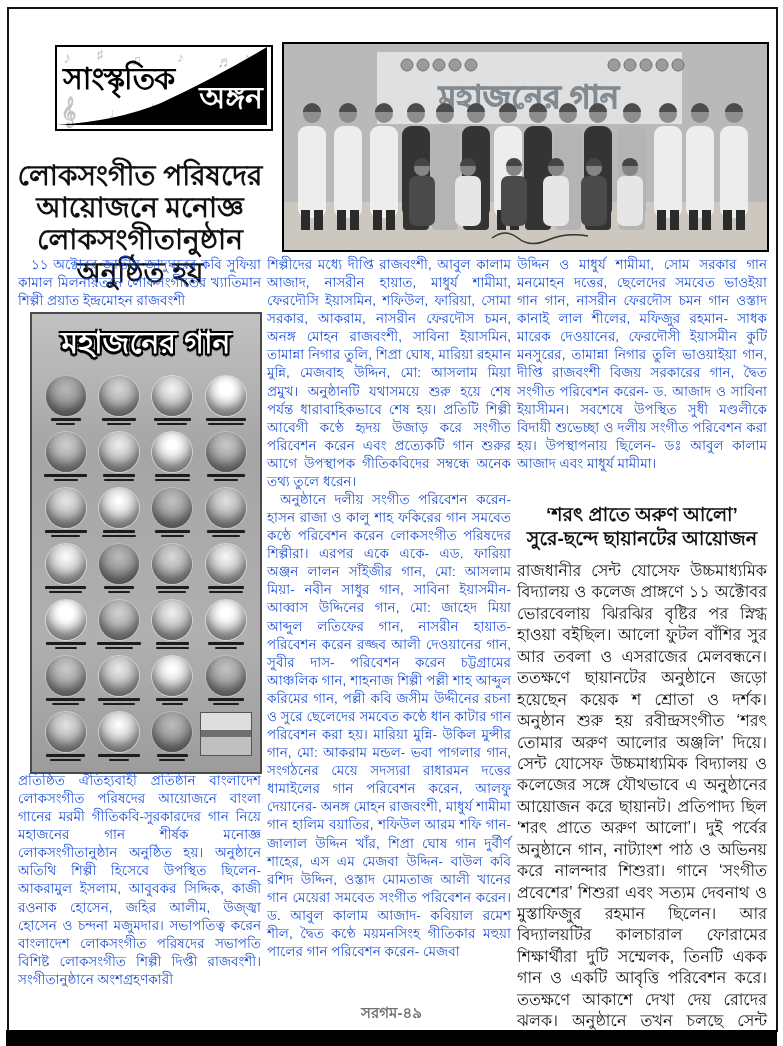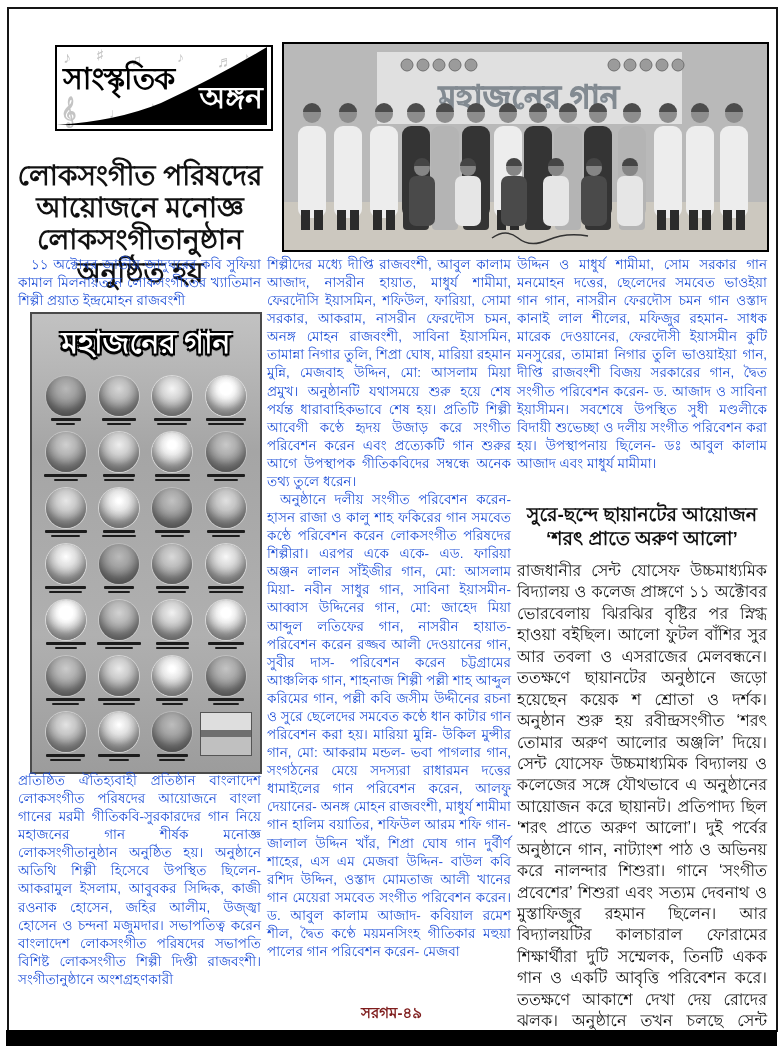--- a/index.html
+++ b/index.html
@@ -50,21 +50,21 @@
   .pcell{display:flex;flex-direction:column;align-items:center;height:53px;}
   .pface{width:40px;height:40px;border-radius:50%;
          background:radial-gradient(circle at 50% 32%,#ececec 0%,#cfcfcf 28%,#9d9d9d 62%,#7d7d7d 100%);
          box-shadow:inset 0 -7px 9px rgba(0,0,0,.3),0 0 0 1px rgba(255,255,255,.5);}
   .pcap{margin-top:2px;display:flex;flex-direction:column;gap:2px;align-items:center;width:48px;}
   .pcap i{display:block;height:2.5px;background:#1c1c1c;border-radius:1px;}
   .pboat{width:50px;height:42px;border:1px solid #555;
          background:linear-gradient(180deg,#dedede 0 40%,#6f6f6f 40% 58%,#c0c0c0 58%);}
 
   .footer{position:absolute;left:0;top:1001px;width:783px;text-align:center;
-          font-size:15px;font-weight:bold;color:#7f1d1d;}
+          font-size:15px;font-weight:bold;color:#737373;}
 </style>
 </head>
 <body>
 
 <div class="page">
   <div class="frame"></div>
 
   <div class="masthead">
     <span class="note" style="left:6px;top:2px;font-size:16px;">♪</span>
     <span class="note" style="left:40px;top:0px;font-size:13px;">♯</span>
@@ -388,20 +388,20 @@
   <div class="para col1-cont">প্রতিষ্ঠিত ঐতিহ্যবাহী প্রতিষ্ঠান বাংলাদেশ লোকসংগীত পরিষদের আয়োজনে বাংলা গানের মরমী গীতিকবি-সুরকারদের গান নিয়ে মহাজনের গান শীর্ষক মনোজ্ঞ লোকসংগীতানুষ্ঠান অনুষ্ঠিত হয়। অনুষ্ঠানে অতিথি শিল্পী হিসেবে উপস্থিত ছিলেন- আকরামুল ইসলাম, আবুবকর সিদ্দিক, কাজী রওনাক হোসেন, জহির আলীম, উজ্জ্বা হোসেন ও চন্দনা মজুমদার। সভাপতিত্ব করেন বাংলাদেশ লোকসংগীত পরিষদের সভাপতি বিশিষ্ট লোকসংগীত শিল্পী দিপ্তী রাজবংশী। সংগীতানুষ্ঠানে অংশগ্রহণকারী</div>
 
   <div class="para col2">
     <div>শিল্পীদের মধ্যে দীপ্তি রাজবংশী, আবুল কালাম আজাদ, নাসরীন হায়াত, মাধুর্য শামীমা, ফেরদৌসি ইয়াসমিন, শফিউল, ফারিয়া, সোমা সরকার, আকরাম, নাসরীন ফেরদৌস চমন, অনঙ্গ মোহন রাজবংশী, সাবিনা ইয়াসমিন, তামান্না নিগার তুলি, শিপ্রা ঘোষ, মারিয়া রহমান মুন্নি, মেজবাহ উদ্দিন, মো: আসলাম মিয়া প্রমুখ। অনুষ্ঠানটি যথাসময়ে শুরু হয়ে শেষ পর্যন্ত ধারাবাহিকভাবে শেষ হয়। প্রতিটি শিল্পী আবেগী কণ্ঠে হৃদয় উজাড় করে সংগীত পরিবেশন করেন এবং প্রত্যেকটি গান শুরুর আগে উপস্থাপক গীতিকবিদের সম্বন্ধে অনেক তথ্য তুলে ধরেন।</div>
     <div class="para2">অনুষ্ঠানে দলীয় সংগীত পরিবেশন করেন- হাসন রাজা ও কালু শাহ ফকিরের গান সমবেত কণ্ঠে পরিবেশন করেন লোকসংগীত পরিষদের শিল্পীরা। এরপর একে একে- এড. ফারিয়া অঞ্জন লালন সাঁইজীর গান, মো: আসলাম মিয়া- নবীন সাধুর গান, সাবিনা ইয়াসমীন- আব্বাস উদ্দিনের গান, মো: জাহেদ মিয়া আব্দুল লতিফের গান, নাসরীন হায়াত- পরিবেশন করেন রজ্জব আলী দেওয়ানের গান, সুবীর দাস- পরিবেশন করেন চট্টগ্রামের আঞ্চলিক গান, শাহনাজ শিল্পী পল্লী শাহ আব্দুল করিমের গান, পল্লী কবি জসীম উদ্দীনের রচনা ও সুরে ছেলেদের সমবেত কণ্ঠে ধান কাটার গান পরিবেশন করা হয়। মারিয়া মুন্নি- উকিল মুন্সীর গান, মো: আকরাম মন্ডল- ভবা পাগলার গান, সংগঠনের মেয়ে সদস্যরা রাধারমন দত্তের ধামাইলের গান পরিবেশন করেন, আলফু দেয়ানের- অনঙ্গ মোহন রাজবংশী, মাধুর্য শামীমা গান হালিম বয়াতির, শফিউল আরম শফি গান- জালাল উদ্দিন খাঁর, শিপ্রা ঘোষ গান দুর্বীর্ণ শাহের, এস এম মেজবা উদ্দিন- বাউল কবি রশিদ উদ্দিন, ওস্তাদ মোমতাজ আলী খানের গান মেয়েরা সমবেত সংগীত পরিবেশন করেন। ড. আবুল কালাম আজাদ- কবিয়াল রমেশ শীল, দ্বৈত কণ্ঠে ময়মনসিংহ গীতিকার মহুয়া পালের গান পরিবেশন করেন- মেজবা</div>
   </div>
 
   <div class="para col3">উদ্দিন ও মাধুর্য শামীমা, সোম সরকার গান মনমোহন দত্তের, ছেলেদের সমবেত ভাওইয়া গান গান, নাসরীন ফেরদৌস চমন গান ওস্তাদ কানাই লাল শীলের, মফিজুর রহমান- সাধক মারেক দেওয়ানের, ফেরদৌসী ইয়াসমীন কুটি মনসুরের, তামান্না নিগার তুলি ভাওয়াইয়া গান, দীপ্তি রাজবংশী বিজয় সরকারের গান, দ্বৈত সংগীত পরিবেশন করেন- ড. আজাদ ও সাবিনা ইয়াসীমন। সবশেষে উপস্থিত সুধী মণ্ডলীকে বিদায়ী শুভেচ্ছা ও দলীয় সংগীত পরিবেশন করা হয়। উপস্থাপনায় ছিলেন- ডঃ আবুল কালাম আজাদ এবং মাধুর্য মামীমা।</div>
 
   <div class="headline2">
+    <div>‘শরৎ প্রাতে অরুণ আলো’</div>
     <div>সুরে-ছন্দে ছায়ানটের আয়োজন</div>
-    <div>‘শরৎ প্রাতে অরুণ আলো’</div>
   </div>
   <div class="col3-body">রাজধানীর সেন্ট যোসেফ উচ্চমাধ্যমিক বিদ্যালয় ও কলেজ প্রাঙ্গণে ১১ অক্টোবর ভোরবেলায় ঝিরঝির বৃষ্টির পর স্নিগ্ধ হাওয়া বইছিল। আলো ফুটল বাঁশির সুর আর তবলা ও এসরাজের মেলবন্ধনে। ততক্ষণে ছায়ানটের অনুষ্ঠানে জড়ো হয়েছেন কয়েক শ শ্রোতা ও দর্শক। অনুষ্ঠান শুরু হয় রবীন্দ্রসংগীত ‘শরৎ তোমার অরুণ আলোর অঞ্জলি’ দিয়ে। সেন্ট যোসেফ উচ্চমাধ্যমিক বিদ্যালয় ও কলেজের সঙ্গে যৌথভাবে এ অনুষ্ঠানের আয়োজন করে ছায়ানট। প্রতিপাদ্য ছিল ‘শরৎ প্রাতে অরুণ আলো’। দুই পর্বের অনুষ্ঠানে গান, নাট্যাংশ পাঠ ও অভিনয় করে নালন্দার শিশুরা। গানে ‘সংগীত প্রবেশের’ শিশুরা এবং সত্যম দেবনাথ ও মুস্তাফিজুর রহমান ছিলেন। আর বিদ্যালয়টির কালচারাল ফোরামের শিক্ষার্থীরা দুটি সম্মেলক, তিনটি একক গান ও একটি আবৃত্তি পরিবেশন করে। ততক্ষণে আকাশে দেখা দেয় রোদের ঝলক। অনুষ্ঠানে তখন চলছে সেন্ট যোসেফ স্কুলের শিক্ষার্থীদের পরিবেশিত একক সংগীত ‘আমারে ডাক দিল কে’, ‘শরতে আজ কোন অতিথি’ এবং ‘শিউলি ফুল শিউলি ফুল’। এ ছাড়া বৃন্দ আবৃত্তি শরৎ এবং সম্মেলক</div>
 
   <div class="footer">সরগম-৪৯</div>
   <div class="bottombar"></div>
 </div>
 
 </body></html>

